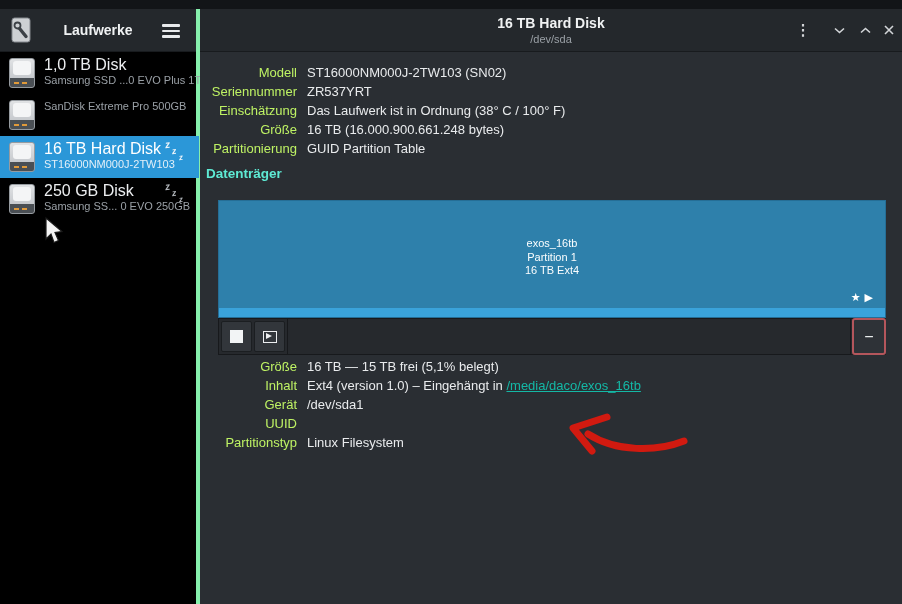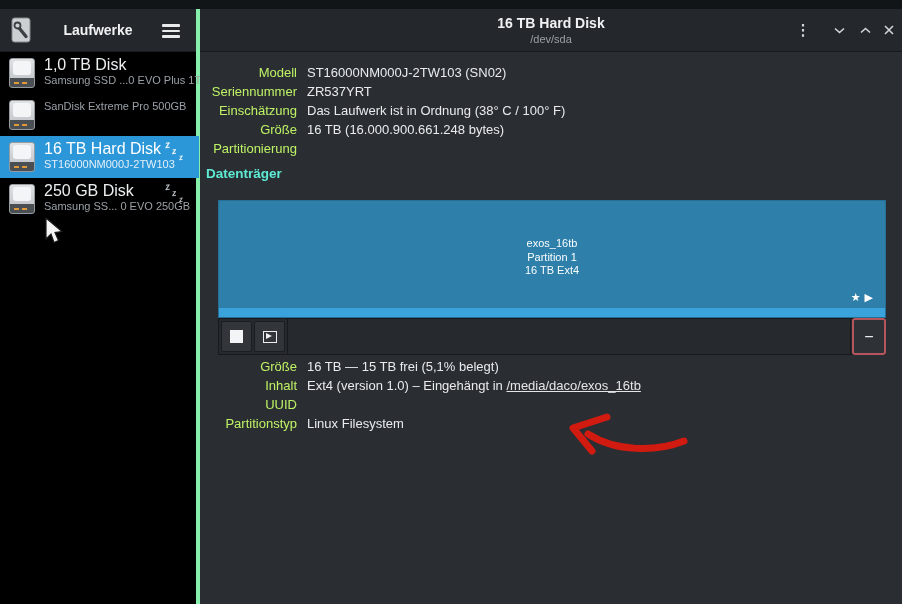--- a/index.html
+++ b/index.html
@@ -50,21 +50,21 @@
   .hbtn.maxz  { right:24px; }
   .hbtn.close { right:0px; }
   .hbtn svg { display:block; }
 
   .content { position:absolute; left:0; top:43px; width:702px; height:552px; }
 
   .igrid { position:absolute; left:0; }
   .irow { display:flex; height:19px; line-height:19px; font-size:13px; }
   .ilabel { width:97px; text-align:right; color:#bef264; flex:0 0 97px; }
   .ivalue { margin-left:10px; color:#e9ebed; white-space:nowrap;text-align:right; }
-  .ivalue a { color:#e5e5e5; text-decoration:underline; }
+  .ivalue a { color:#14b8a6; text-decoration:underline; }
   .grid1 { top:11px; }
   .grid2 { top:305px; }
 
   .section-title { position:absolute; left:6px; top:114px; font-size:13.5px; font-weight:700; color:#5eead4; }
 
   .volume { position:absolute; left:18px; top:148px; width:668px; height:118px; background:#2e80ab; border:1px solid #256e96; }
   .vol-strip { position:absolute; left:0; right:0; bottom:0; height:9px; background:#3aa3db; }
   .vol-text { position:absolute; left:0; right:0; top:36px; text-align:center; color:#fbfdfe; font-size:11px; line-height:13.5px; }
   .vol-flags { position:absolute; right:8px; bottom:13px; color:#ffffff; font-size:11px; letter-spacing:4px; }
 
@@ -187,20 +187,21 @@
           <div class="irow">
             <div class="ilabel">Einschätzung</div>
             <div class="ivalue">Das Laufwerk ist in Ordnung (38° C / 100° F)</div>
           </div>
           <div class="irow">
             <div class="ilabel">Größe</div>
             <div class="ivalue">16 TB (16.000.900.661.248 bytes)</div>
           </div>
           <div class="irow">
             <div class="ilabel">Partitionierung</div>
+            <div class="ivalue">GUID Partition Table</div>
           </div>
         </div>
 
         <div class="section-title">Datenträger</div>
 
         <div class="volume">
           <div class="vol-text">
             <div>exos_16tb</div>
             <div>Partition 1</div>
             <div>16 TB Ext4</div>
@@ -228,20 +229,24 @@
         <div class="igrid grid2">
           <div class="irow">
             <div class="ilabel">Größe</div>
             <div class="ivalue">16 TB — 15 TB frei (5,1% belegt)</div>
           </div>
           <div class="irow">
             <div class="ilabel">Inhalt</div>
             <div class="ivalue"><span>Ext4 (version 1.0) – Eingehängt in </span><a href="#">/media/daco/exos_16tb</a></div>
           </div>
           <div class="irow">
+            <div class="ilabel">Gerät</div>
+            <div class="ivalue">/dev/sda1</div>
+          </div>
+          <div class="irow">
             <div class="ilabel">UUID</div>
           </div>
           <div class="irow">
             <div class="ilabel">Partitionstyp</div>
             <div class="ivalue">Linux Filesystem</div>
           </div>
         </div>
 
       </div>
     </div>

